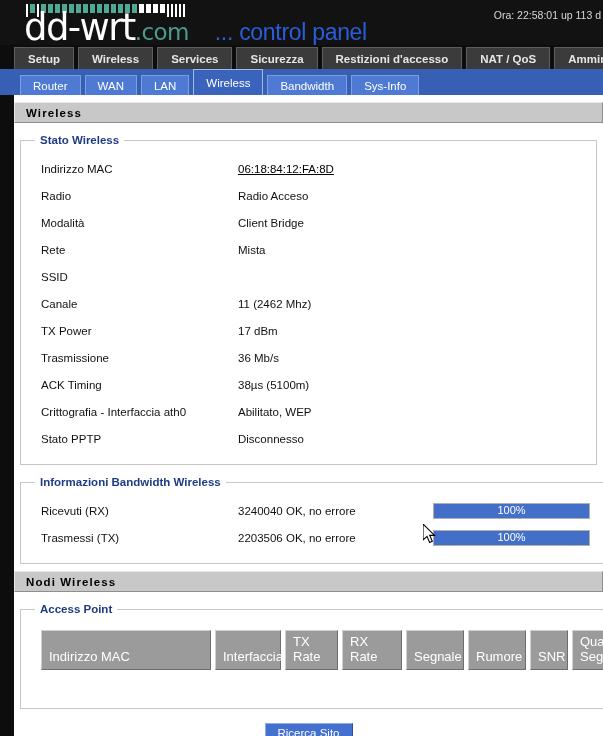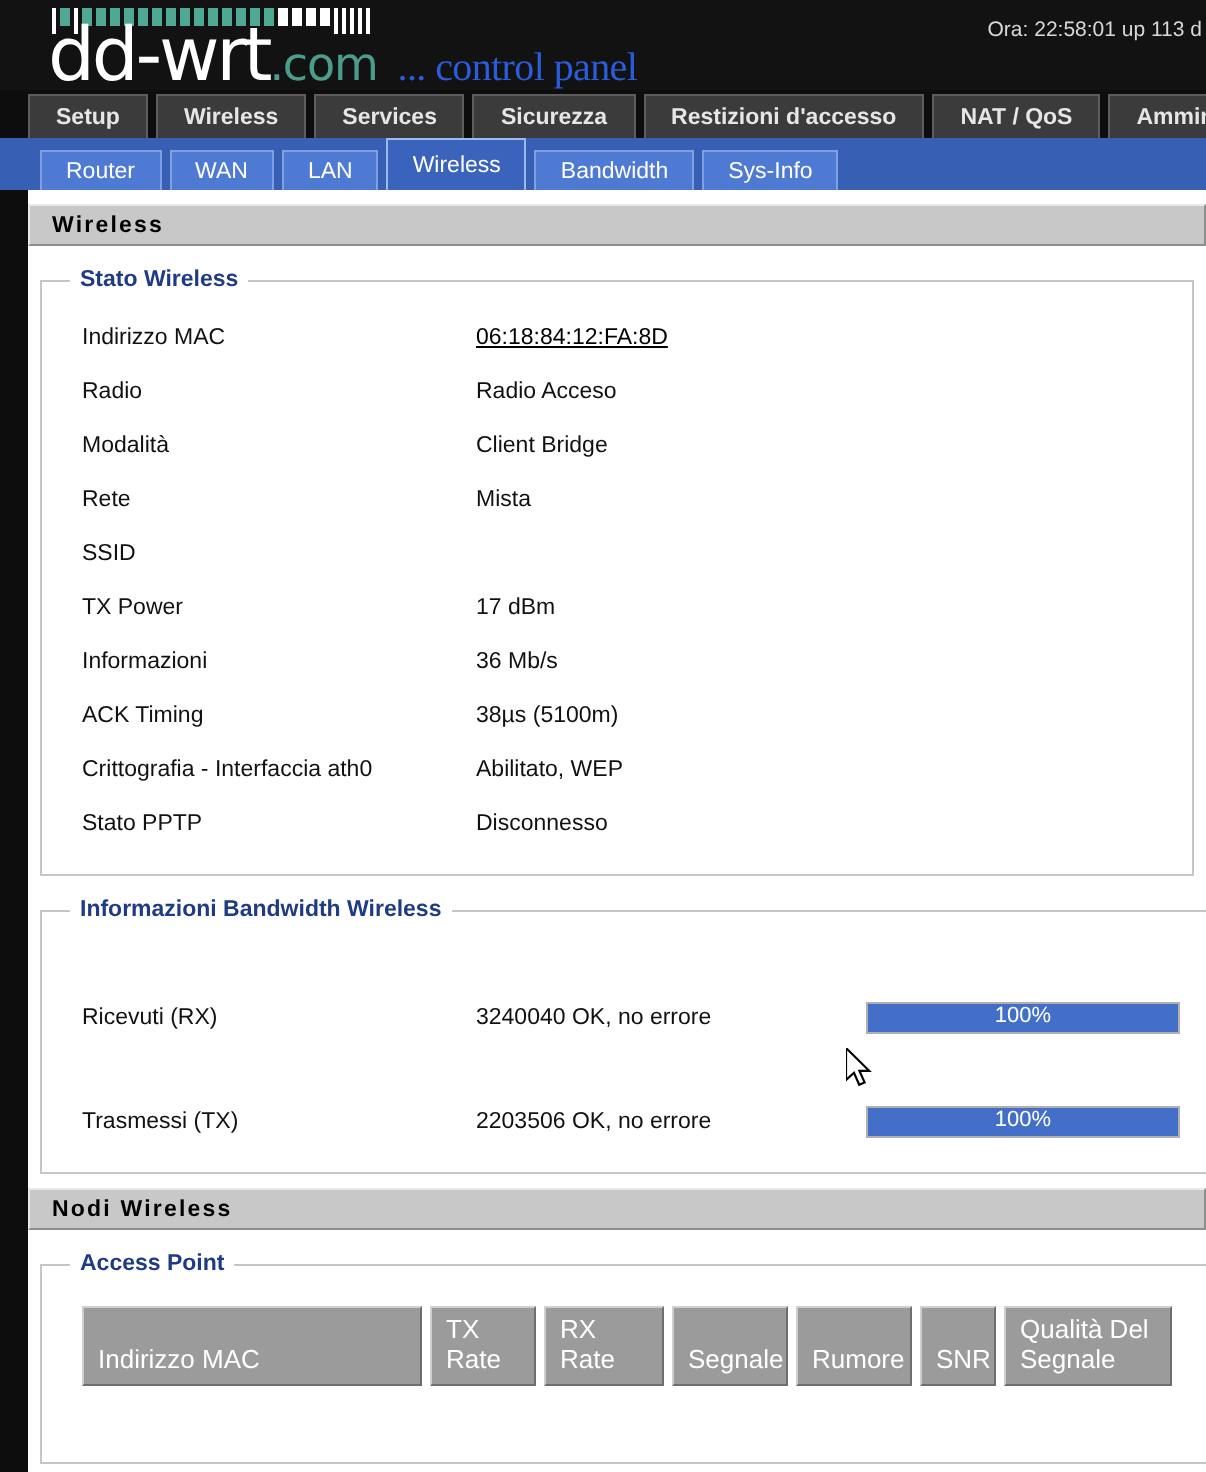--- a/index.html
+++ b/index.html
@@ -55,26 +55,26 @@
   }
   .logo-com {
     font-size: 23px;
     color: #4a9d8a;
     letter-spacing: -0.6px;
     line-height: 1;
     font-family: "DejaVu Sans", sans-serif;
     margin-left: 0px;
   }
   .logo-cp {
-    font-size: 20px;
+    font-size: 23px;
     color: #2a5ddb;
     letter-spacing: -0.3px;
     line-height: 1;
-    margin-left: 10px;
-    font-family: Liberation Serif, serif;
+    margin-left: 26px;
+    font-family: Liberation Sans, sans-serif;
   }
   .clockbox {
     position: absolute;
     right: 2px; top: 9px;
     font-size: 10.5px;
     color: #d8d8d8;
     white-space: nowrap;
   }
 
   
@@ -212,21 +212,20 @@
     cursor: pointer;
   }
 
   
   .pkrow {
     display: flex;
     align-items: center;
     height: 27px;
     font-size: 11.5px;
     color: #111;
-    margin-top: 25px;
   }
   .pklabel { width: 207px; flex: 0 0 207px; padding-left: 10px; white-space: nowrap; }
   .pkvalue { width: 195px; flex: 0 0 195px; white-space: nowrap; }
   .pkbarwrap {
     flex: 0 0 157px;
     height: 16px;
     border: 1px solid #b0b0b0;
     background: #f2f2f2;
     position: relative;
     overflow: hidden;
@@ -379,25 +378,29 @@
             </div>
             <div class="kvrow">
               <div class="kvlabel">Rete</div>
               <div class="kvvalue">Mista</div>
             </div>
             <div class="kvrow">
               <div class="kvlabel">SSID</div>
               <div class="kvvalue"></div>
             </div>
             <div class="kvrow">
+              <div class="kvlabel">Canale</div>
+              <div class="kvvalue">11 (2462 Mhz)</div>
+            </div>
+            <div class="kvrow">
               <div class="kvlabel">TX Power</div>
               <div class="kvvalue">17 dBm</div>
             </div>
             <div class="kvrow">
-              <div class="kvlabel">Informazioni</div>
+              <div class="kvlabel">Trasmissione</div>
               <div class="kvvalue">36 Mb/s</div>
             </div>
             <div class="kvrow">
               <div class="kvlabel">ACK Timing</div>
               <div class="kvvalue">38µs (5100m)</div>
             </div>
             <div class="kvrow">
               <div class="kvlabel">Crittografia - Interfaccia ath0</div>
               <div class="kvvalue">Abilitato, WEP</div>
             </div>
@@ -431,20 +434,21 @@
             </div>
           </div>
       </fieldset>
 
       <div class="sectionbar">Nodi Wireless</div>
 
       <fieldset class="panel">
         <legend>Access Point</legend>
         <div class="aptable" id="apheaders">
             <div class="apth" style="width: 170px; flex: 0 0 170px;">Indirizzo MAC</div>
+            <div class="apth" style="width: 66px; flex: 0 0 66px;">Interfaccia</div>
             <div class="apth" style="width: 53px; flex: 0 0 53px;">TX<br>Rate</div>
             <div class="apth" style="width: 60px; flex: 0 0 60px;">RX Rate</div>
             <div class="apth" style="width: 58px; flex: 0 0 58px;">Segnale</div>
             <div class="apth" style="width: 58px; flex: 0 0 58px;">Rumore</div>
             <div class="apth" style="width: 38px; flex: 0 0 38px;">SNR</div>
             <div class="apth" style="width: 84px; flex: 0 0 84px;">Qualità Del<br>Segnale</div>
           </div>
         <div class="apbody" id="apbody"></div>
       </fieldset>
 

